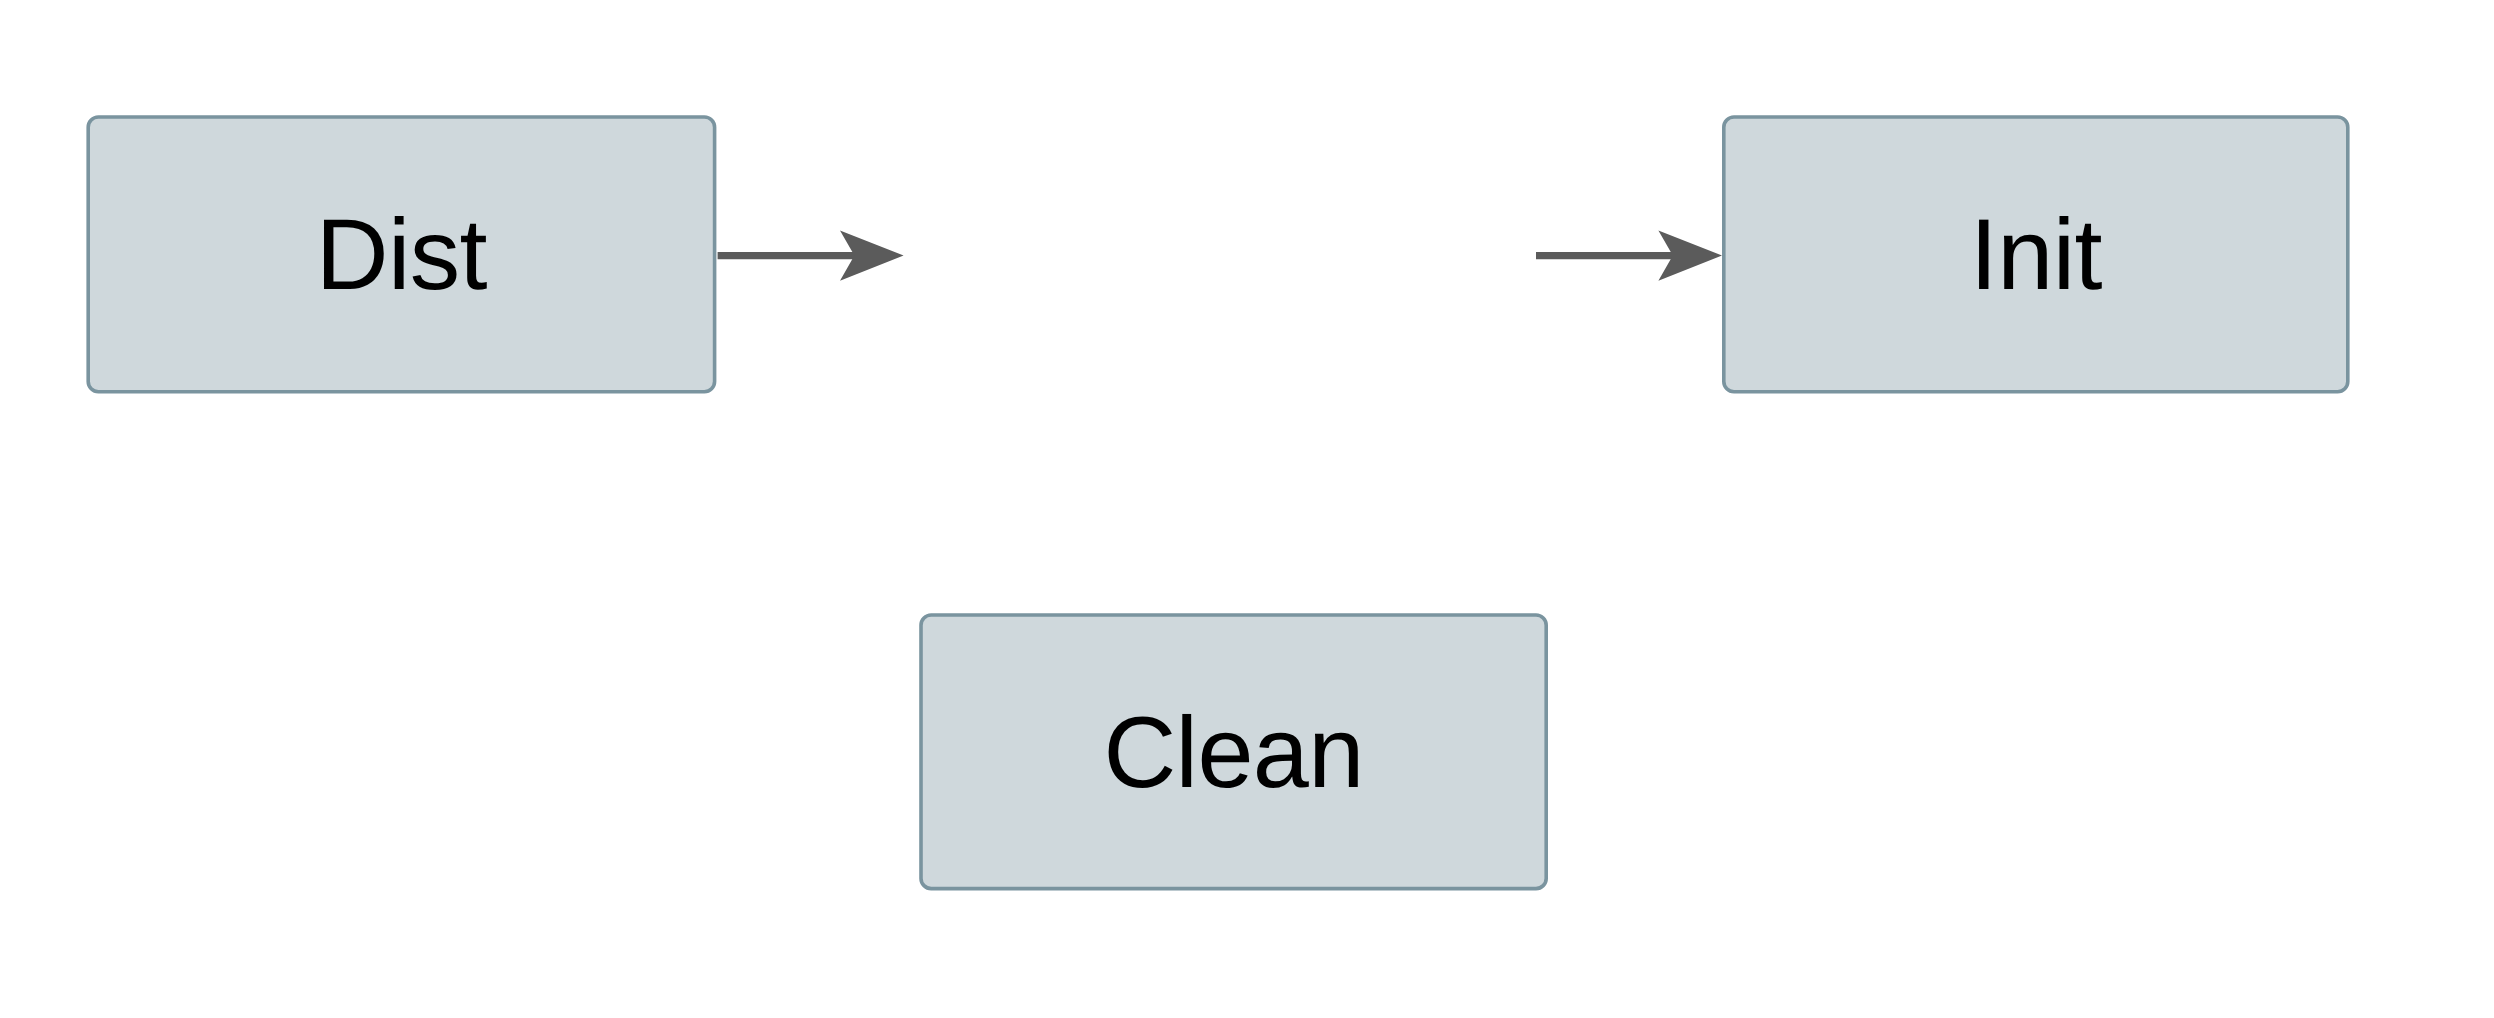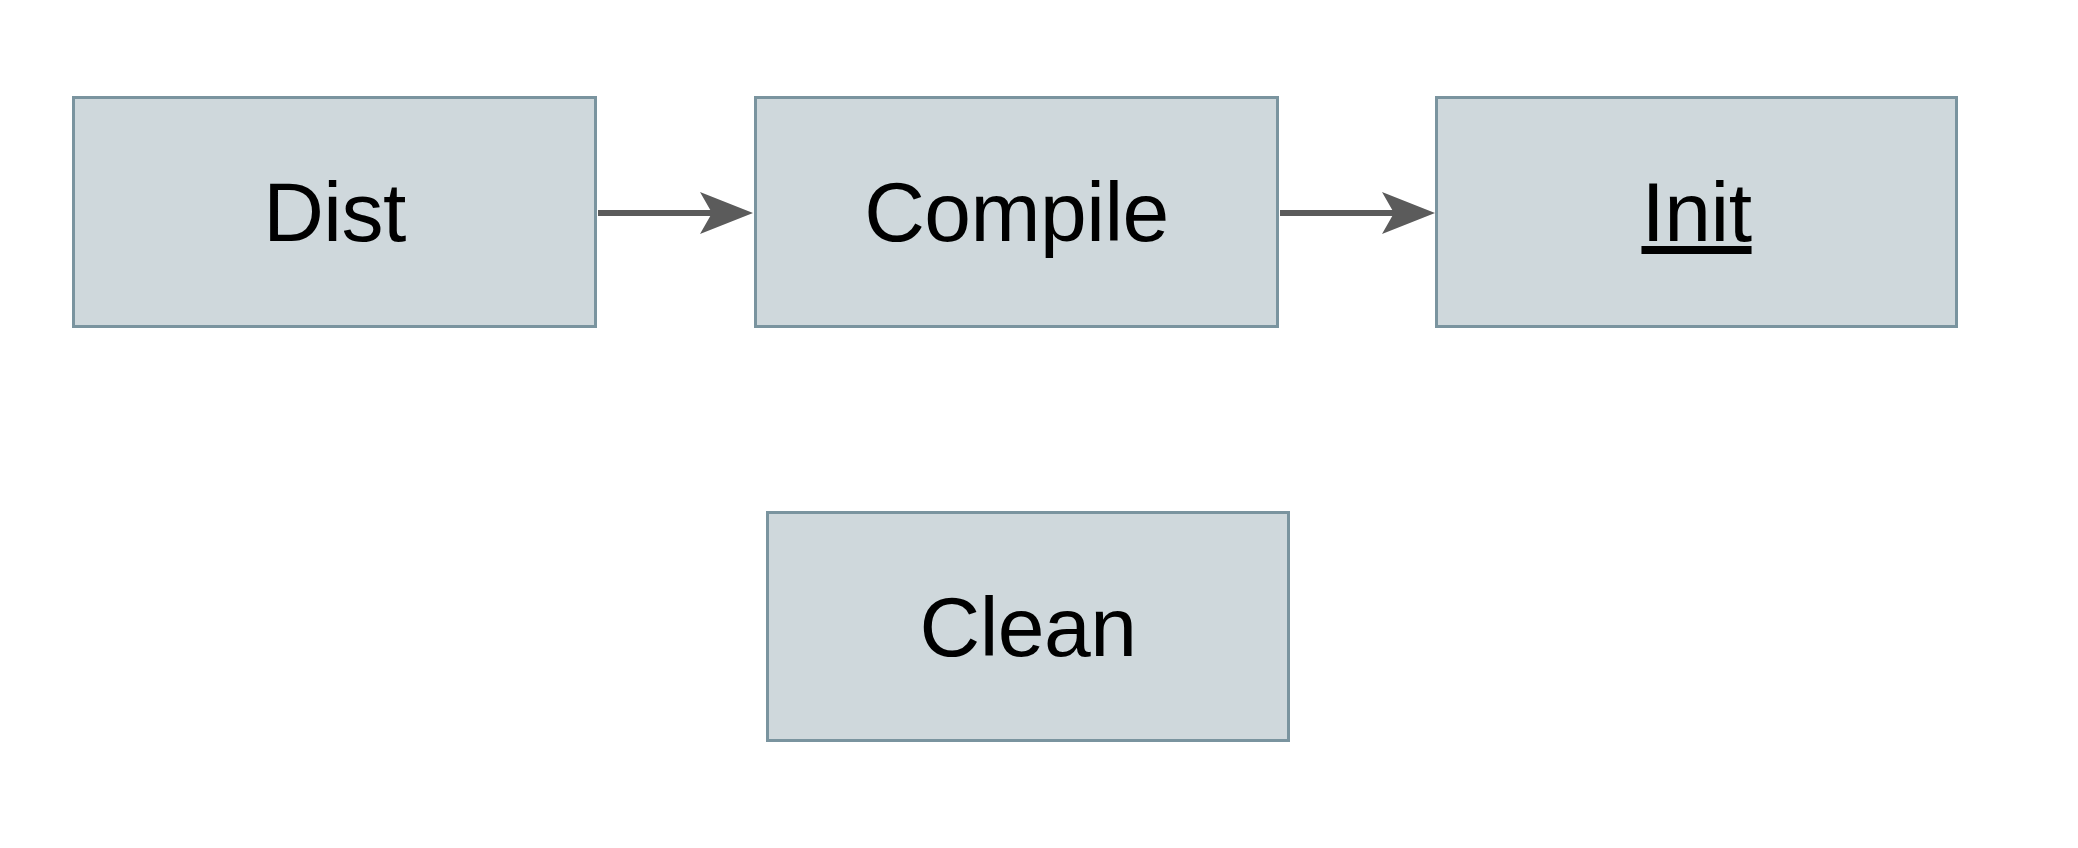--- a/index.html
+++ b/index.html
@@ -19,21 +19,21 @@
     overflow: hidden;
   }
   .node {
     position: absolute;
     box-sizing: border-box;
     display: flex;
     align-items: center;
     justify-content: center;
     background: #cfd8dc;
     border: 3px solid #7a949f;
-    border-radius: 0;
+    border-radius: 10px;
   }
   .node-label {
     font-family: "Liberation Sans", sans-serif;
     font-size: 84px;
     font-weight: 400;
     line-height: 1;
     color: #000000;
     letter-spacing: -0.5px;
     white-space: nowrap;
     user-select: none;
@@ -69,25 +69,22 @@
     <g>
       <line class="edge-path" x1="1280" y1="213" x2="1404" y2="213"></line>
       <path class="edge-head" d="M 1435 213 L 1382 234 L 1394 213 L 1382 192 Z"></path>
     </g>
   </svg>
 
   <div class="node" style="left:72px; top:96px; width:525px; height:232px;">
     <span class="node-label">Dist</span>
   </div>
 
-  <div class="node" style="left:754px; top:96px; width:525px; height:232px;">
-    <span class="node-label">Compile</span>
-  </div>
 
-  <div class="node" style="left:1435px; top:96px; width:523px; height:232px;text-decoration:underline;">
+  <div class="node" style="left:1435px; top:96px; width:523px; height:232px;">
     <span class="node-label">Init</span>
   </div>
 
   <div class="node" style="left:754px; top:511px; width:524px; height:231px;margin-left:12px;">
     <span class="node-label">Clean</span>
   </div>
 
 </div>
 
 </body></html>

